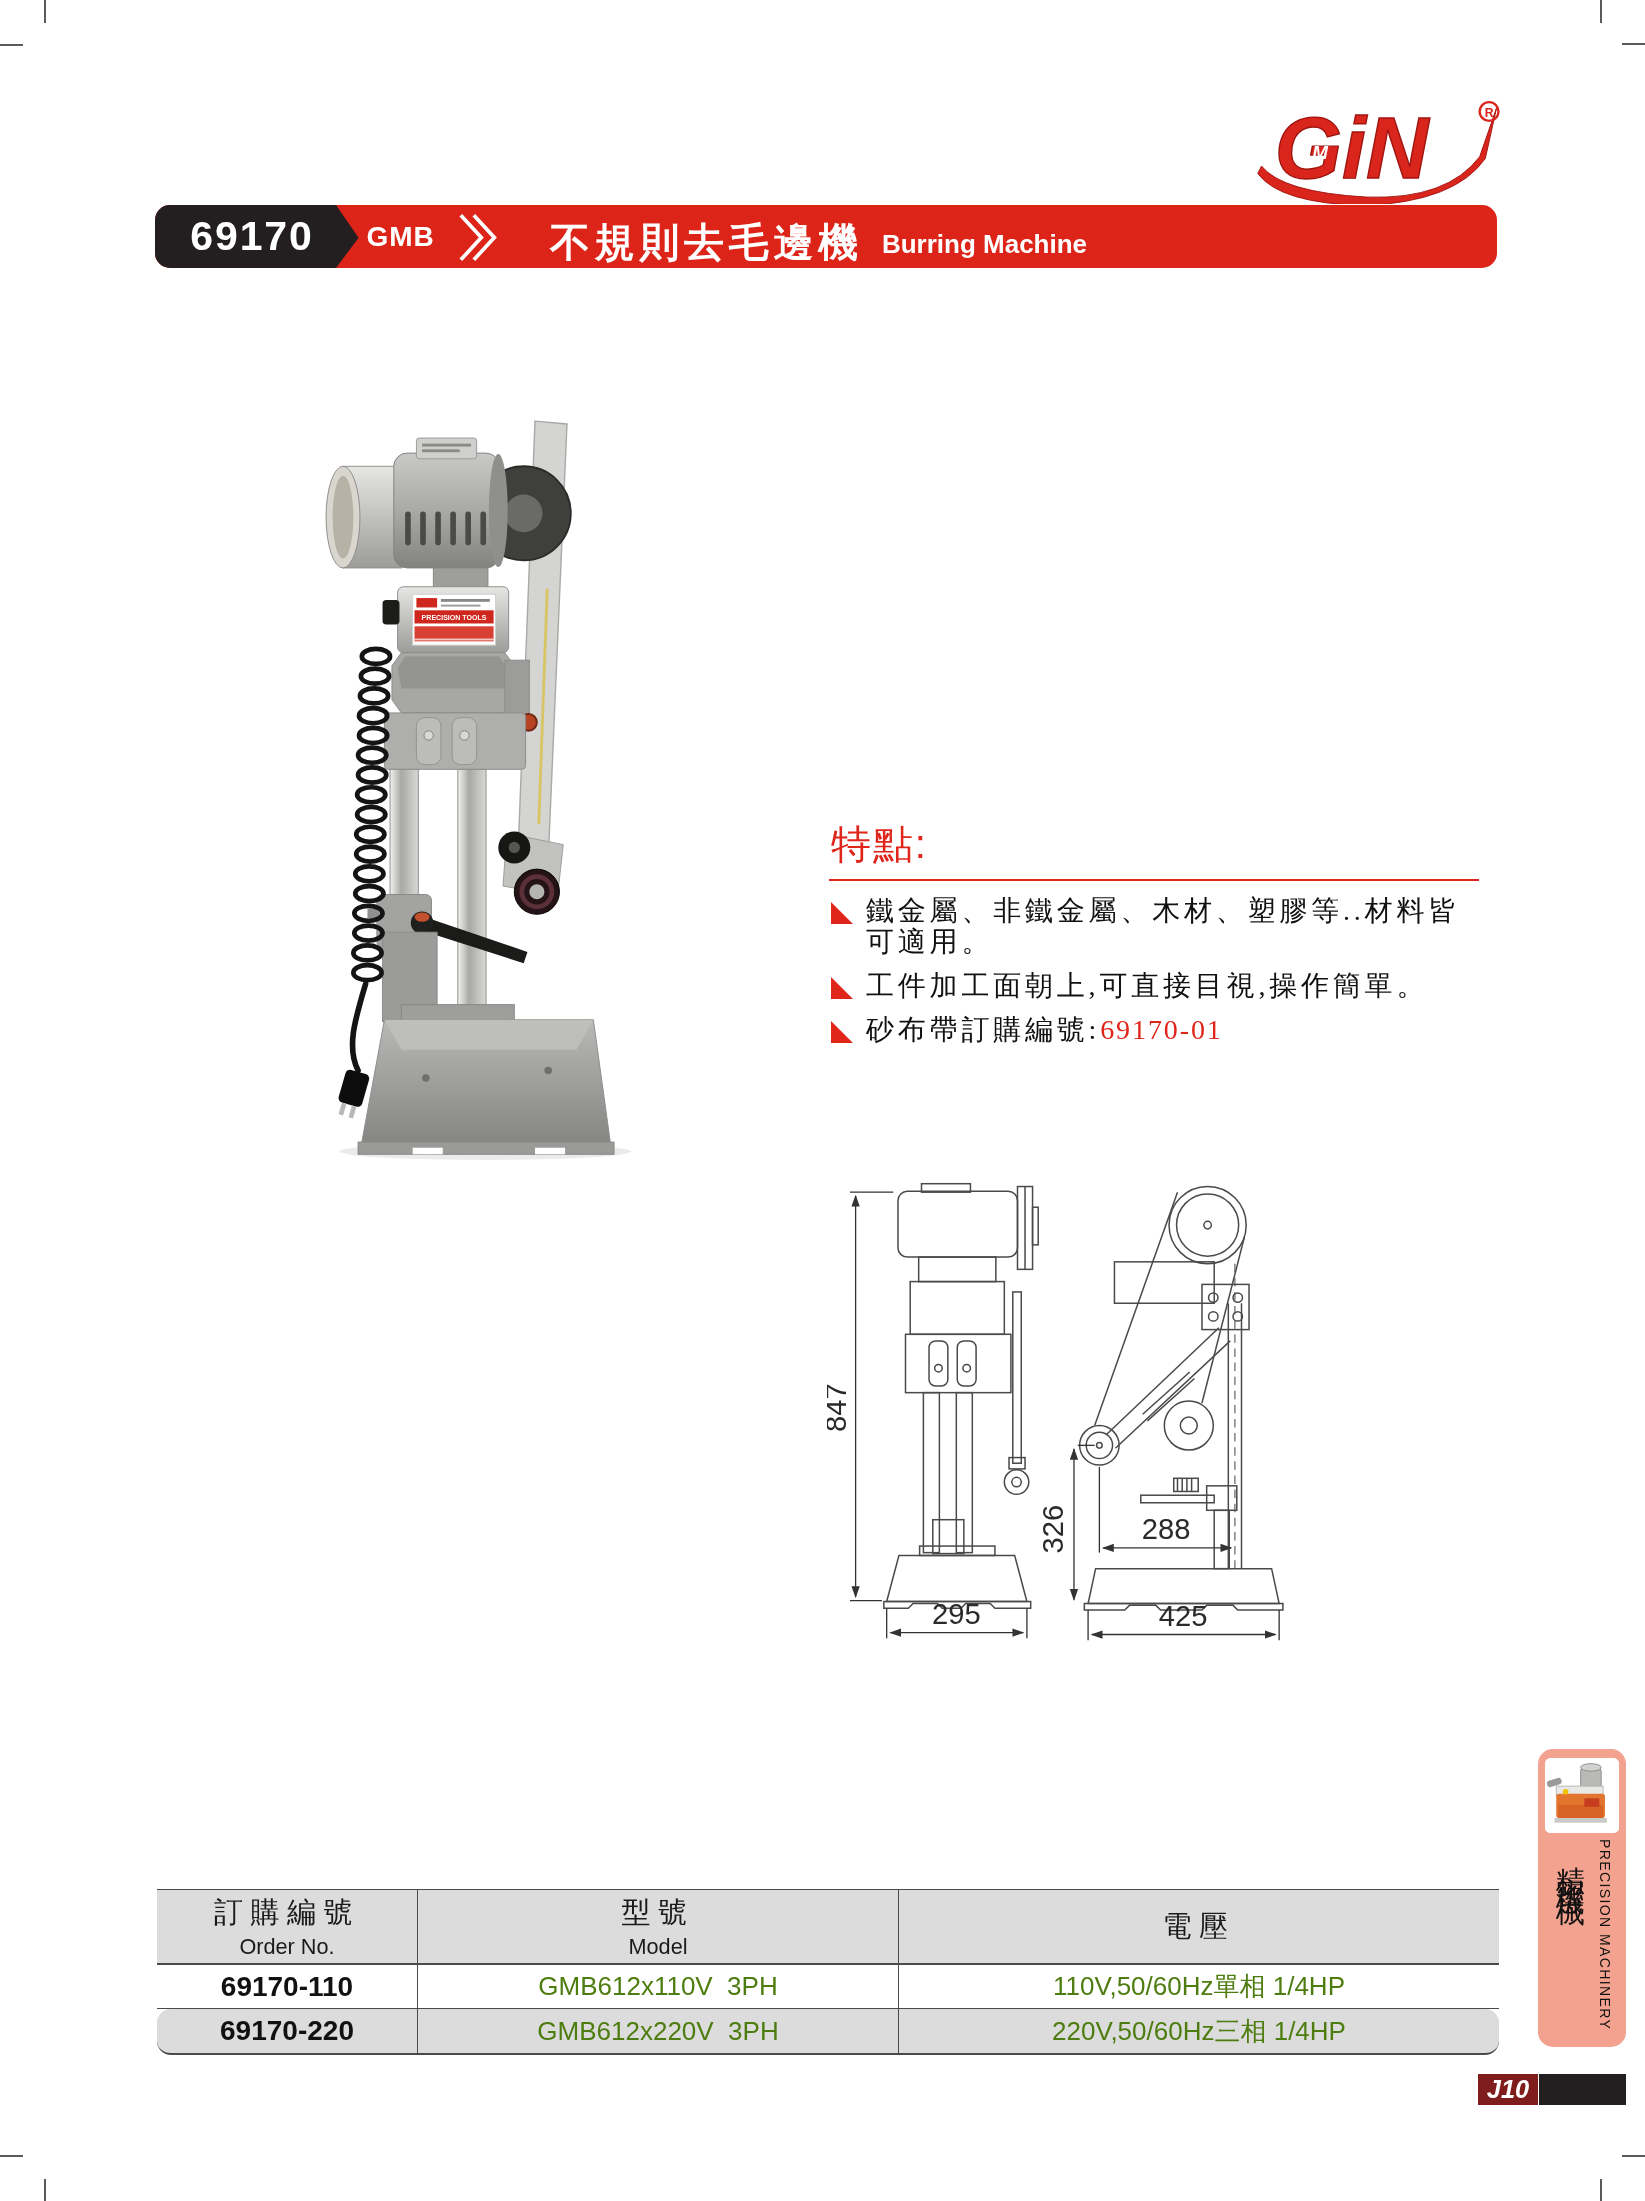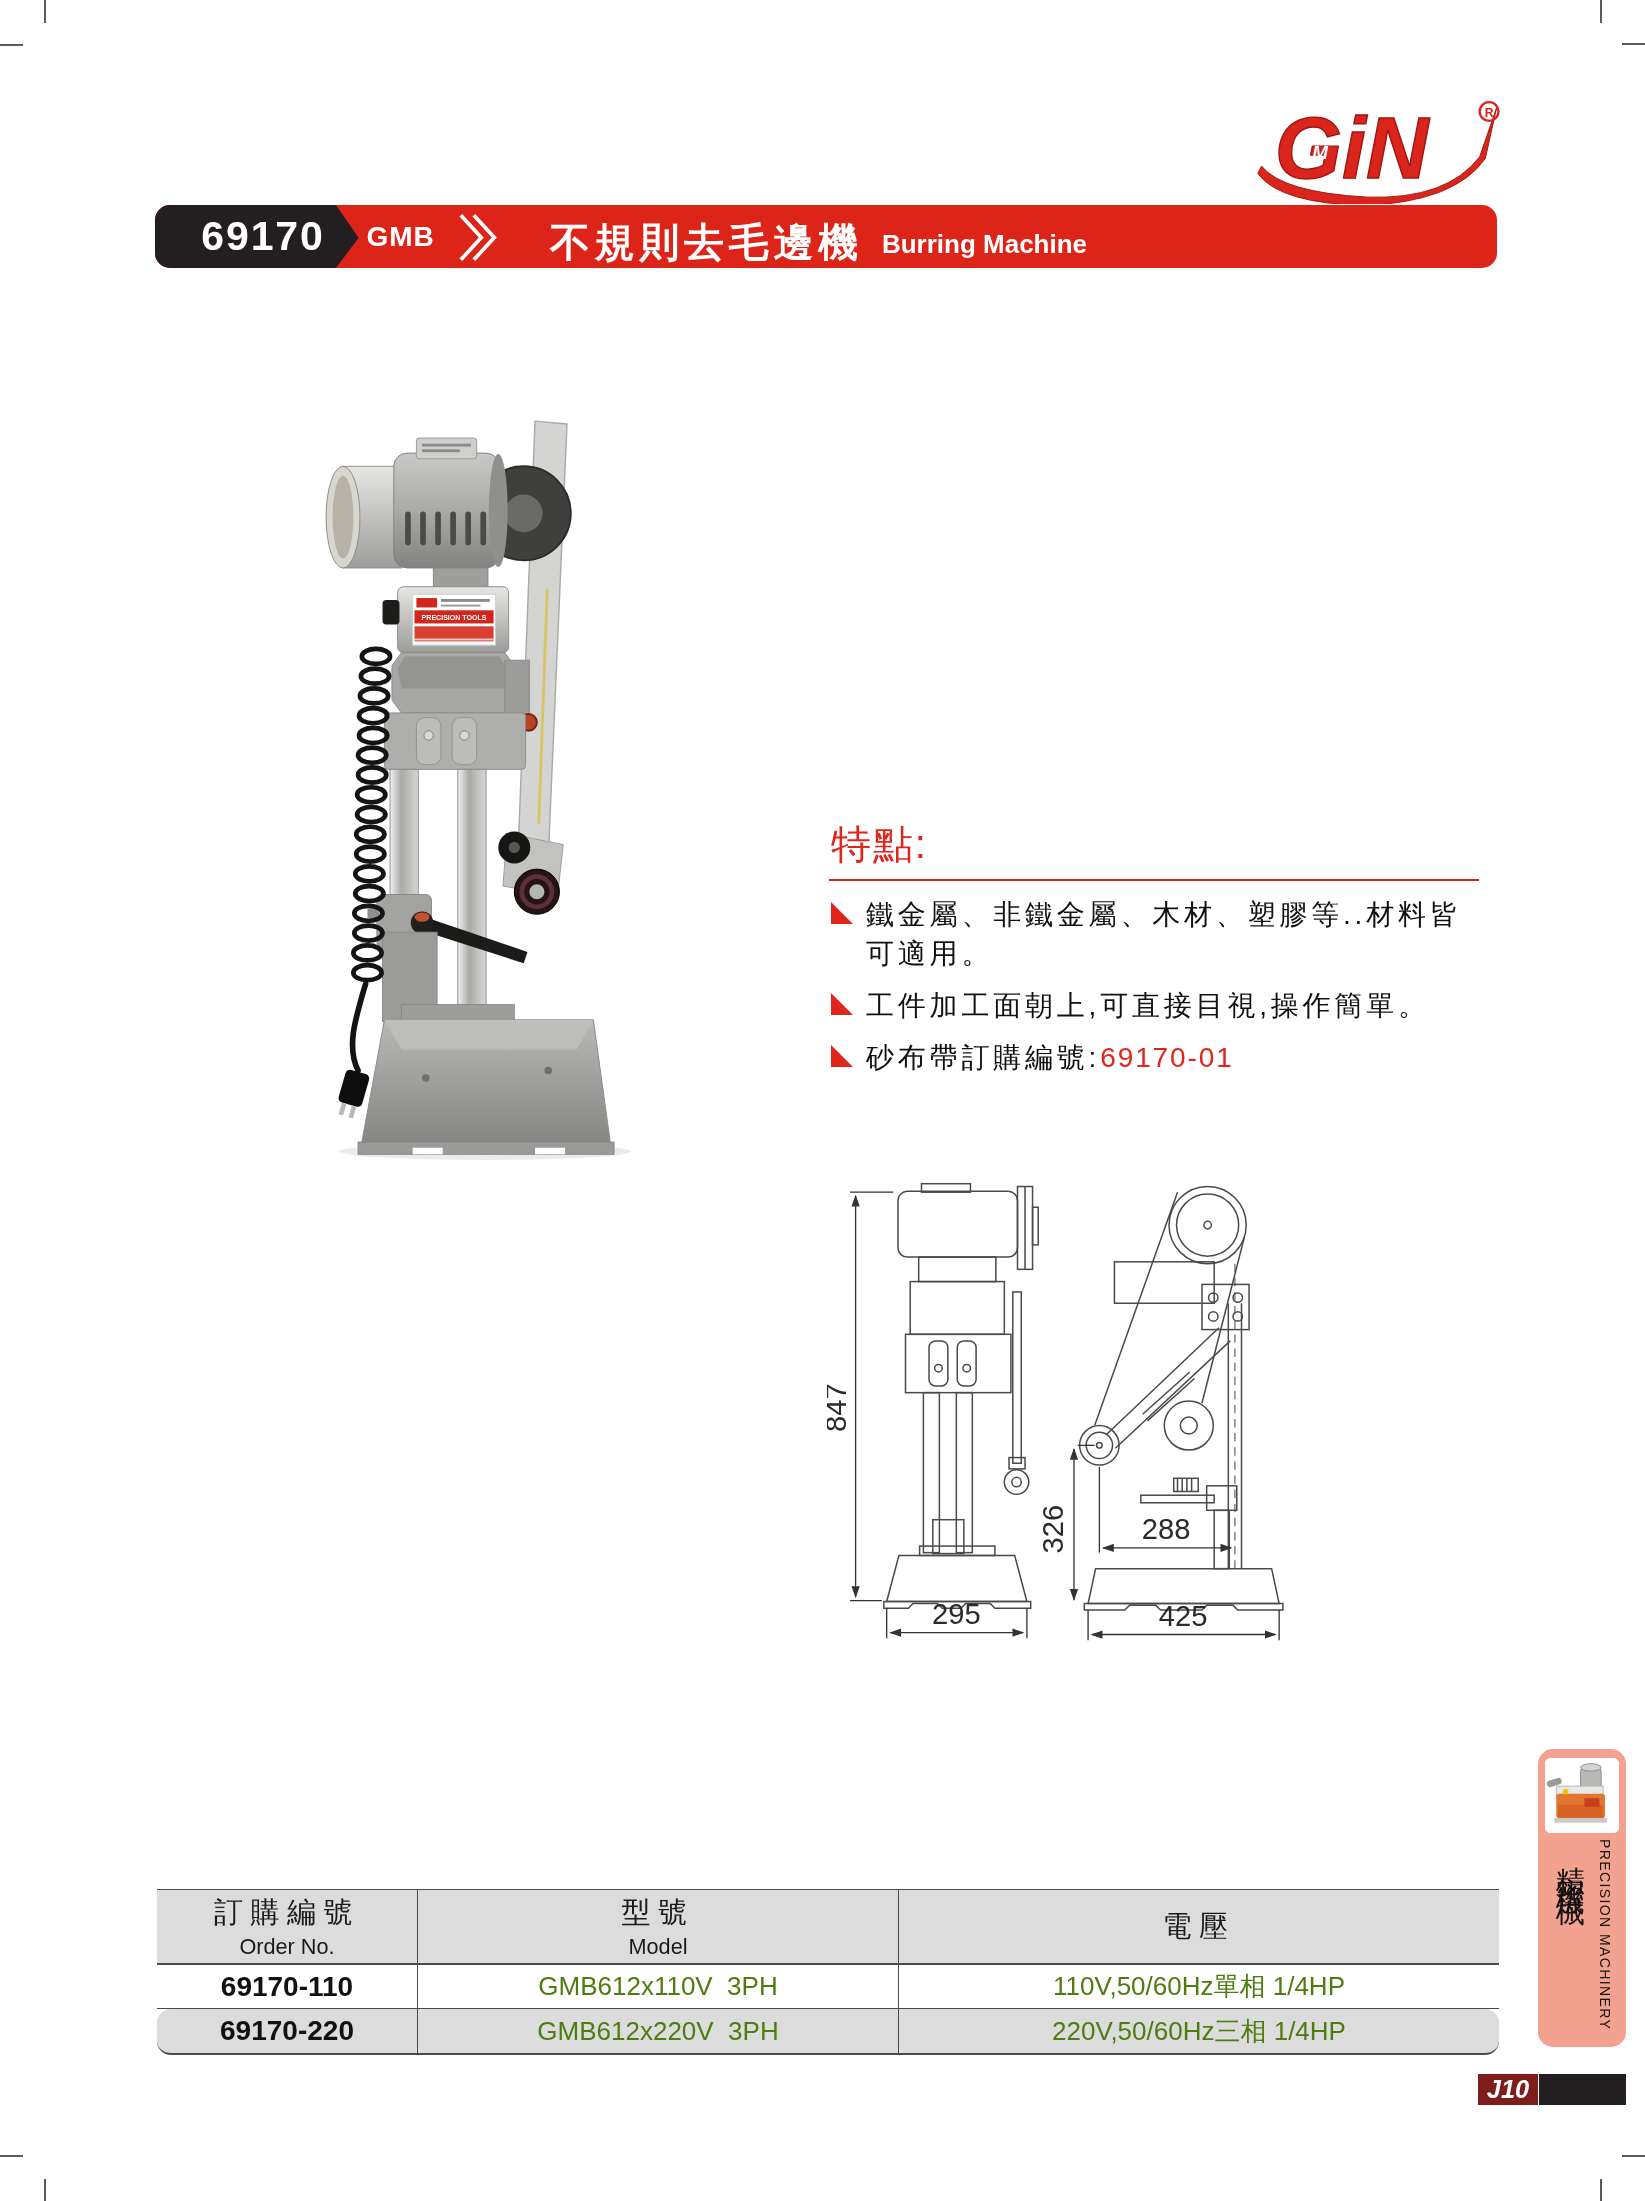--- a/index.html
+++ b/index.html
@@ -6,35 +6,35 @@
   .page{position:relative;width:1645px;height:2202px;background:#ffffff;overflow:hidden;
         font-family:"Liberation Sans",sans-serif;color:#1a1a1a;}
   .abs{position:absolute;}
   
   .mark{position:absolute;background:#5a5a5a;}
   
   .banner{position:absolute;left:155px;top:205px;width:1342px;height:63px;background:#dd2419;border-radius:15px;}
   .banner-blackcap{position:absolute;left:0;top:0;width:181px;height:63px;background:#231f20;border-radius:15px 0 0 15px;}
   .banner-blacktip{position:absolute;left:181px;top:0;width:22.6px;height:63px;background:#231f20;
                    clip-path:polygon(0 0,100% 52%,0 100%);}
-  .banner-code{position:absolute;left:28px;top:0;width:160px;height:63px;display:flex;align-items:center;justify-content:center;
+  .banner-code{position:absolute;left:17px;top:0;width:160px;height:63px;display:flex;align-items:center;justify-content:center;
                color:#fff;font-size:41px;font-weight:bold;letter-spacing:1.9px;}
   .banner-series{position:absolute;left:203px;top:0;width:85px;height:63px;display:flex;align-items:center;justify-content:center;
                color:#fff;font-size:28px;font-weight:bold;letter-spacing:0.9px;}
   .banner-chev{position:absolute;left:303px;top:7.5px;}
   .banner-titles{position:absolute;left:395px;top:0;height:74px;display:flex;align-items:center;gap:19px;color:#fff;}
   .title-zh{font-size:40px;letter-spacing:4.7px;font-weight:bold;}
   .title-en{font-size:26px;font-weight:bold;position:relative;top:2.8px;}
   
   .feat-head{position:absolute;left:831px;top:817px;font-size:40px;font-weight:normal;color:#e0251b;letter-spacing:1.9px;}
   .feat-line{position:absolute;left:829px;top:879px;width:650px;height:1.9px;background:#e0251b;}
   .feat-list{position:absolute;left:831px;top:895px;width:669px;display:flex;flex-direction:column;gap:13px;}
   .feat-item{display:flex;gap:13px;}
   .tri{flex:0 0 auto;width:0;height:0;border-bottom:22.6px solid #e0251b;border-right:22.6px solid transparent;margin-top:6.6px;}
-  .feat-text{font-size:28px;letter-spacing:3.8px;line-height:39px;color:#111;width:621px;}
+  .feat-text{font-size:28px;letter-spacing:3.8px;line-height:31px;color:#111;width:621px;font-family:Liberation Serif, serif;}
   .feat-code{color:#e0251b;letter-spacing:1.9px;}
   
   .spec-table{position:absolute;left:157px;top:1889px;width:1342px;border-top:1.9px solid #4a4a4a;}
   .t-row{display:grid;grid-template-columns:261px 481px 600px;}
   .t-head{height:73px;background:#dcdcdc;border-bottom:2.8px solid #4a4a4a;}
   .t-r1{height:43px;background:#ffffff;border-bottom:1.9px solid #4a4a4a;}
   .t-r2{height:44px;background:#dcdcdc;border-bottom:2.8px solid #4a4a4a;border-radius:14px;}
   .t-cell{display:flex;flex-direction:column;align-items:center;justify-content:center;}
   .t-cell.b1,.t-cell.b2{border-right:1.9px solid #4a4a4a;}
   .h-zh{font-size:29px;letter-spacing:7.5px;color:#1a1a1a;}

